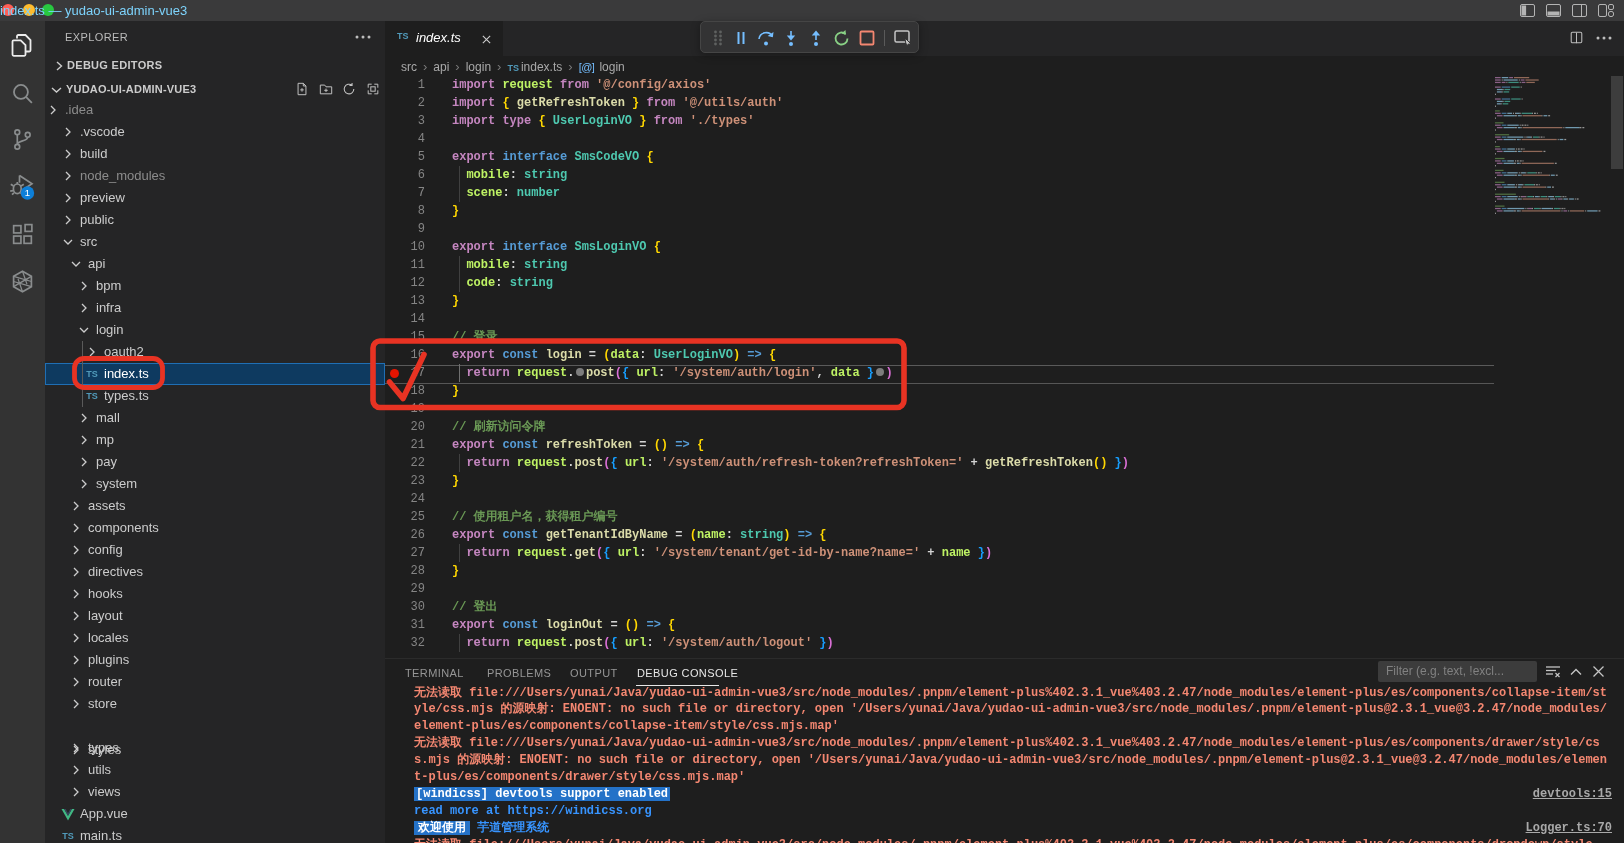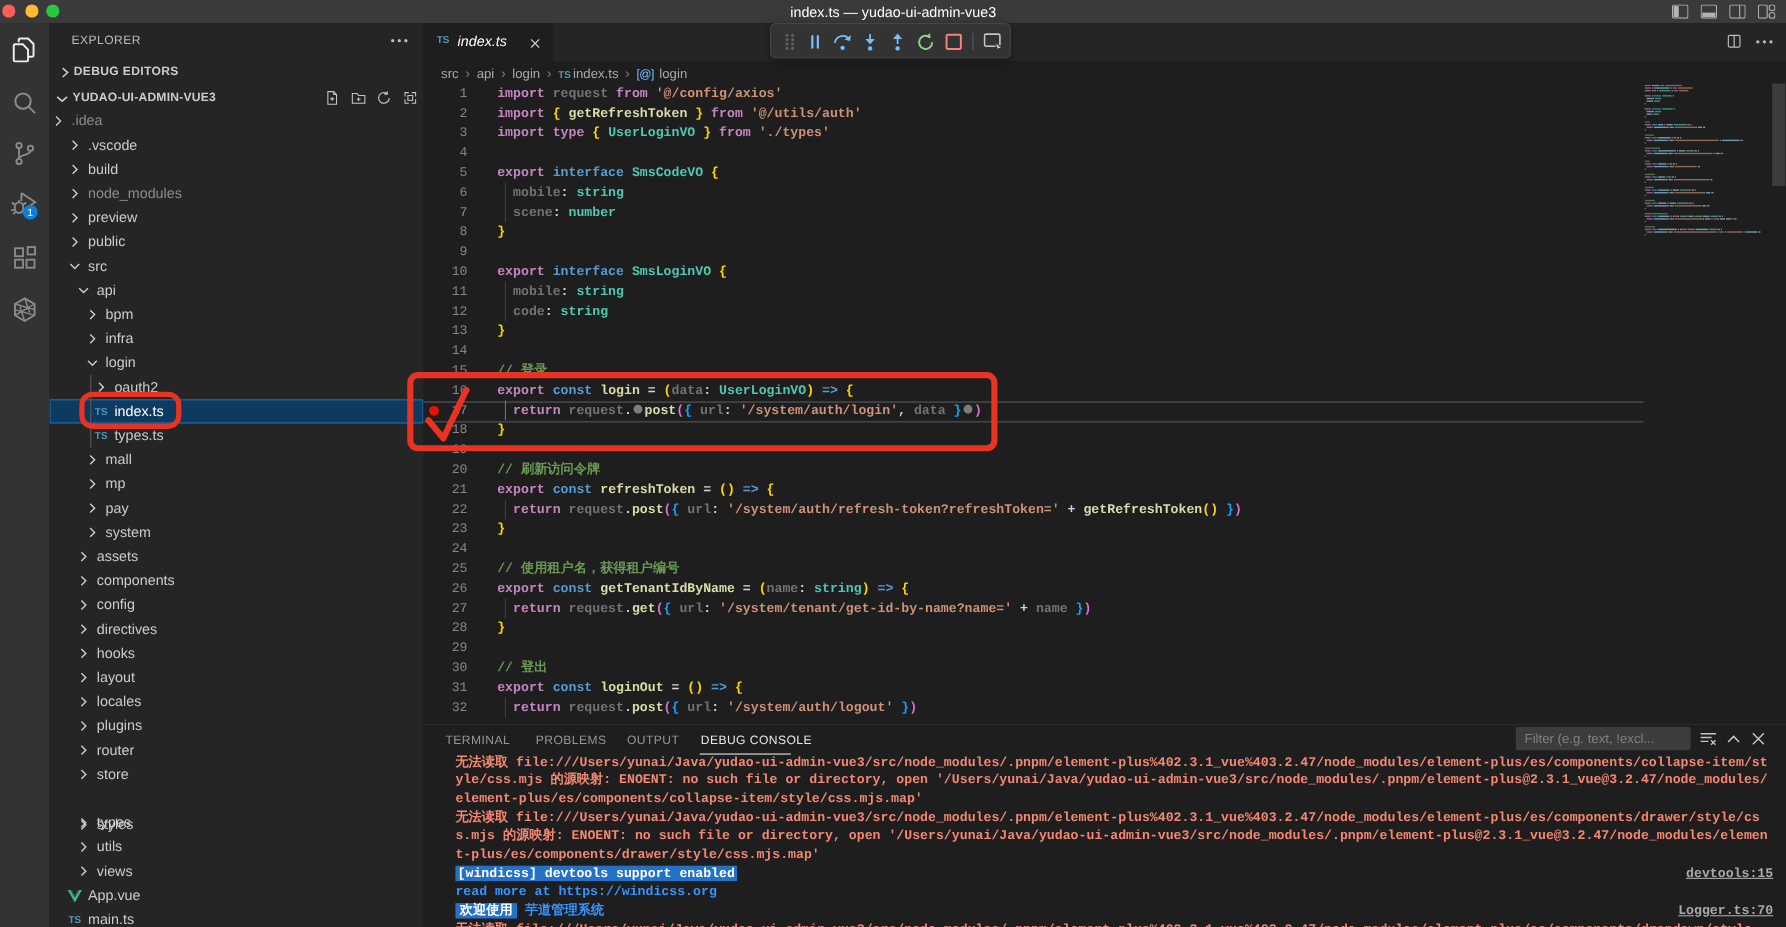--- a/index.html
+++ b/index.html
@@ -1,20 +1,20 @@
 <!DOCTYPE html>
 <html><head><meta charset="utf-8"><style>
 *{margin:0;padding:0;box-sizing:border-box}
 html,body{width:1624px;height:843px;overflow:hidden;background:#1e1e1e;font-family:"Liberation Sans",sans-serif}
 #app{position:relative;width:1624px;height:843px}
 .abs{position:absolute}
 
 #title{left:0;top:0;width:1624px;height:21px;background:#3a3a3b}
 .tl{width:12px;height:12px;border-radius:50%;top:4px}
-#ttext{width:100%;text-align:center;top:3px;font-size:13px;color:#ffffff}
+#ttext{width:100%;top:3px;font-size:13px;color:#7dd3fc}
 
 #abar{left:0;top:21px;width:45px;height:822px;background:#333333}
 
 #sbar{left:45px;top:21px;width:340px;height:822px;background:#252526;overflow:hidden}
 .sh{position:absolute;left:20px;top:10px;font-size:11px;color:#bbbbbb;letter-spacing:.4px}
 .trow{position:absolute;left:0;width:340px;height:22px;line-height:22px;font-size:13px;color:#cccccc;white-space:nowrap}
 .trow.dim{color:#8c8c8c}
 .trow.sel{color:#ffffff}
 .trow span{vertical-align:top}
 .tc{width:16px;height:16px;display:inline-block;vertical-align:top;margin-top:3px;margin-right:4px}
@@ -22,21 +22,21 @@
 
 #tabstrip{left:385px;top:21px;width:1239px;height:35px;background:#252526}
 #tab1{left:385px;top:21px;width:118px;height:35px;background:#1e1e1e;font-size:13px}
 #crumbs{left:385px;top:56px;width:1239px;height:22px;background:#1e1e1e;font-size:12px;color:#a9a9a9;line-height:22px}
 .crsep{color:#7a7a7a;font-size:13px;margin:0 6px}
 
 #codearea{left:385px;top:76px;width:1109px;height:582px;background:#1e1e1e}
 .cl{position:absolute;left:67px;height:18px;line-height:18px;font-family:"Liberation Mono",monospace;font-size:12px;font-weight:bold;white-space:pre;color:#d4d4d4}
 .ln{position:absolute;left:0;width:40px;text-align:right;height:18px;line-height:18px;font-family:"Liberation Mono",monospace;font-size:12px;color:#858585}
 .cl i{font-style:normal}
-i.k{color:#C586C0}i.kb{color:#569CD6}i.f{color:#DCDCAA}i.v{color:#737373}i.t{color:#4EC9B0}
+i.k{color:#C586C0}i.kb{color:#569CD6}i.f{color:#DCDCAA}i.v{color:#bef264}i.t{color:#4EC9B0}
 i.s{color:#CE9178}i.c{color:#6A9955}i.w{color:#D4D4D4}i.b1{color:#FFD700}i.b2{color:#DA70D6}i.b3{color:#179FFF}
 .ibp{display:inline-block;width:8px;height:8px;border-radius:50%;background:#7d7d7d;margin:0 2px 1px 1.5px;vertical-align:middle}
 .mini{position:absolute;left:1495px;top:77px}
 
 #panel{left:385px;top:658px;width:1239px;height:185px;background:#1e1e1e;border-top:1px solid #2b2b2b}
 .ptab{position:absolute;top:8px;font-size:11px;color:#969696;letter-spacing:.4px}
 .crow{position:absolute;left:29px;height:17px;line-height:17px;font-family:"Liberation Mono",monospace;font-size:12px;font-weight:bold;white-space:pre;width:1210px}
 .cerr{color:#f48771}
 .cblue{color:#3794ff}
 .cbadge{background:#2472c8;color:#ffffff;padding:0 2px}

